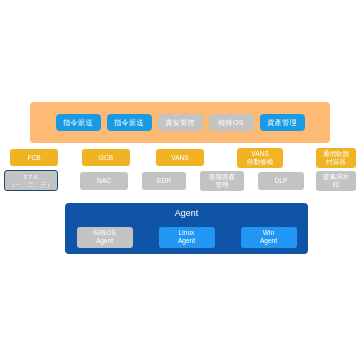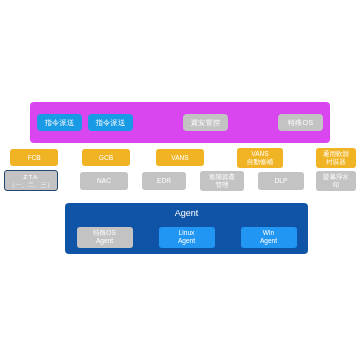--- a/index.html
+++ b/index.html
@@ -20,21 +20,21 @@
     background: #ffffff;
   }
 
   
   .top-panel {
     position: absolute;
     left: 30px;
     top: 102px;
     width: 300px;
     height: 41px;
-    background: #d946ef;
+    background: #fdba74;
     border-radius: 4px;
     display: flex;
     align-items: center;
     justify-content: center;
     gap: 6px;
   }
   .pill {
     height: 17px;
     border-radius: 4px;
     display: flex;
@@ -47,21 +47,20 @@
     box-sizing: border-box;
     padding: 0 5px;
   }
   .pill-blue {
     background: #199ae4;
     color: #ffffff;
   }
   .pill-grey {
     background: #c3c3c3;
     color: #ffffff;
-    margin-left: 44px;
   }
   .pill-w1 { min-width: 45px; }
 
   
   .mid-area {
     position: absolute;
     left: 0;
     top: 149px;
     width: 360px;
     height: 52px;
@@ -164,20 +163,21 @@
 </head>
 <body>
 
 <div id="canvas">
 
   <div class="top-panel">
     <div class="pill pill-blue pill-w1">指令派送</div>
     <div class="pill pill-blue pill-w1">指令派送</div>
     <div class="pill pill-grey pill-w1">資安管控</div>
     <div class="pill pill-grey pill-w1">特殊OS</div>
+    <div class="pill pill-blue pill-w1">資產管理</div>
   </div>
 
   <div class="mid-area">
 
     <div class="cell gold" style="left:10px; top:0; width:48px;">
       <span>FCB</span>
     </div>
     <div class="cell gold" style="left:82px; top:0; width:48px;">
       <span>GCB</span>
     </div>

